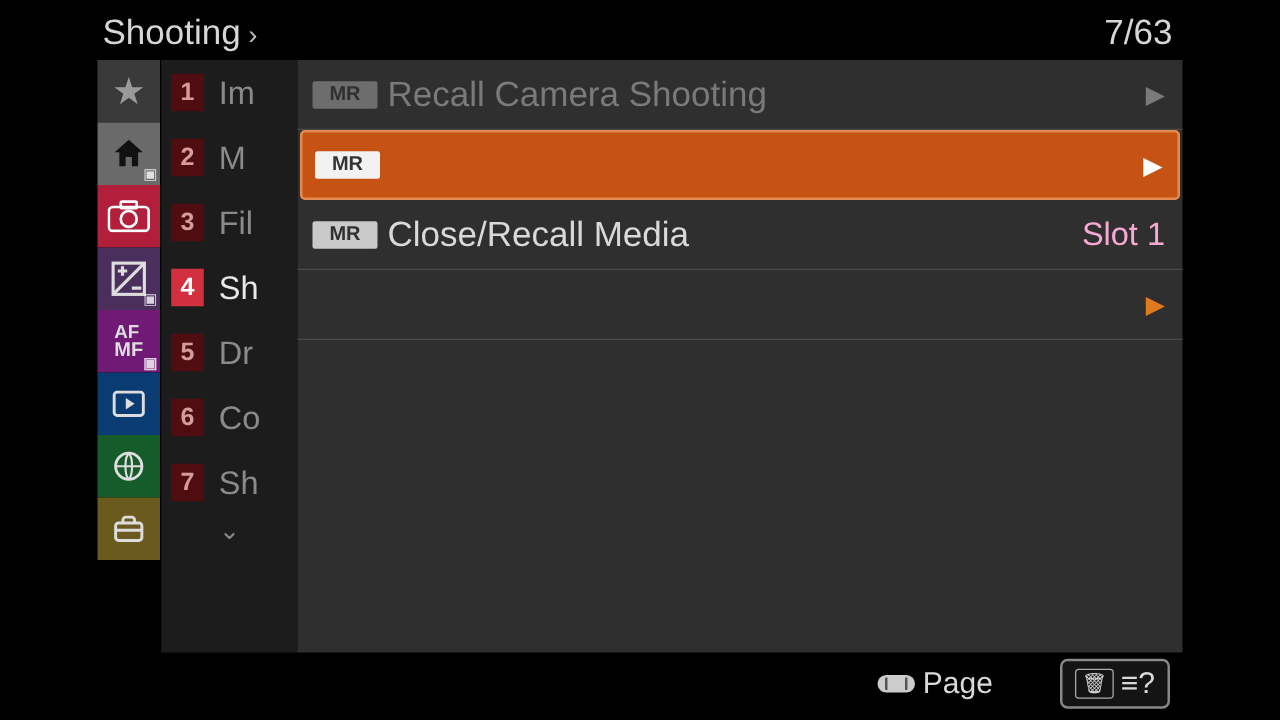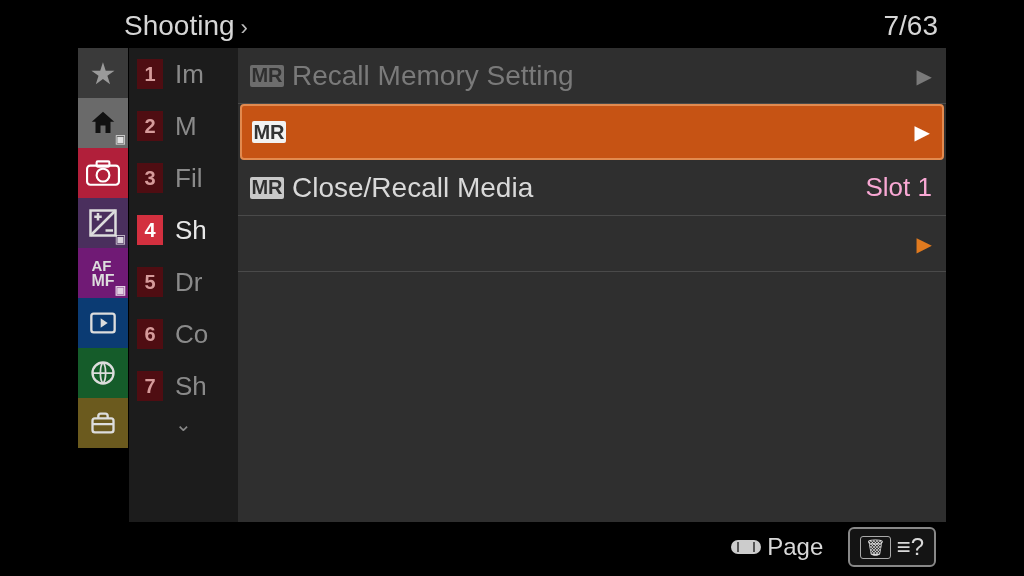--- a/index.html
+++ b/index.html
@@ -1,18 +1,18 @@
 <!DOCTYPE html>
 <html><head>
 <meta charset="utf-8">
 <style>
   * { box-sizing: border-box; margin: 0; padding: 0; }
   html, body { width: 1024px; height: 576px; background: #000; font-family: Arial, Helvetica, sans-serif; overflow: hidden; }
   .screen { position: absolute; left: 78px; top: 4px; width: 868px; height: 568px; background: #000; color: #ddd; }
-  .breadcrumb { height: 44px; display: flex; align-items: center; justify-content: space-between; padding: 0 8px 0 4px; font-size: 28px; color: #d6d6d6; margin-left: 42px; }
+  .breadcrumb { height: 44px; display: flex; align-items: center; justify-content: space-between; padding: 0 8px 0 4px; font-size: 28px; color: #d6d6d6; }
   .breadcrumb .path { display: flex; align-items: baseline; gap: 6px; }
   .breadcrumb .sep { font-size: 22px; color: #bbb; }
   .body { position: relative; height: 474px; display: flex; }
   
   .rail { width: 50px; display: flex; flex-direction: column; }
   .rail .tab { width: 50px; height: 50px; display: flex; align-items: center; justify-content: center; position: relative; }
   .tab.star { background: #3a3a3a; color: #9a9a9a; font-size: 30px; }
   .tab.home { background: #6a6a6a; color: #111; }
   .tab.home svg { width: 30px; height: 30px; }
   .tab.camera { background: #b11f3a; color: #fff; }
@@ -28,31 +28,31 @@
   .numrow { height: 52px; display: flex; align-items: center; padding-left: 8px; gap: 12px; color: #8a8a8a; font-size: 26px; overflow: hidden; white-space: nowrap; }
   .numrow .num { width: 26px; height: 30px; background: #4f0d12; color: #d69b9b; font-size: 20px; display: flex; align-items: center; justify-content: center; font-weight: bold; }
   .numrow.active .num { background: #d3303f; color: #fff; }
   .numrow.active { color: #e8e8e8; }
   .numcol .chev-down { text-align: center; color: #888; font-size: 20px; height: 22px; }
   
   .panel { flex: 1; background: #2f2f2f; display: flex; flex-direction: column; }
   .item { height: 56px; display: flex; align-items: center; padding: 0 14px 0 12px; font-size: 28px; color: #d9d9d9; border-bottom: 1px solid #4a4a4a; position: relative; }
   .item.disabled { color: #7a7a7a; }
   .item.selected { background: #c65314; color: #fff; border: 2px solid #e28a4f; border-radius: 4px; margin: 0 2px; padding: 0 12px 0 10px; }
-  .item .mrbadge { display: inline-flex; align-items: center; justify-content: center; width: 34px; height: 22px; font-size: 20px; font-weight: bold; margin-right: 8px; border-radius: 2px; }
+  .item .mrbadge { display: inline-flex; align-items: center; justify-content: center; width: 52px; height: 22px; font-size: 16px; font-weight: bold; margin-right: 8px; border-radius: 2px; }
   .item.disabled .mrbadge { background: #6d6d6d; color: #2f2f2f; }
   .item.selected .mrbadge { background: #f2f2f2; color: #333; }
   .item .mrbadge.normal { background: #c9c9c9; color: #2f2f2f; }
   .item .arrow { margin-left: auto; font-size: 20px; }
   .item .arrow.orange { color: #e07a1f; }
   .item .value { margin-left: auto; color: #f9a8d4; font-size: 26px; }
   .panel .spacer { flex: 1; }
   
   .footer { height: 50px; display: flex; align-items: center; justify-content: flex-end; gap: 18px; padding-right: 10px; font-size: 24px; color: #d9d9d9; }
-  .footer .pagehint { display: flex; align-items: center; gap: 6px; margin-right: 7px; }
+  .footer .pagehint { display: flex; align-items: center; gap: 6px; margin-right: 36px; }
   .footer .btn { border: 2px solid #888; border-radius: 6px; height: 40px; display: flex; align-items: center; padding: 0 10px; gap: 6px; background: #141414; }
   .footer .iconbox { border: 1px solid #aaa; border-radius: 3px; padding: 1px 4px; font-size: 16px; display: inline-flex; align-items: center; }
   .wheel { width: 30px; height: 14px; background: #ccc; border-radius: 7px; position: relative; }
   .wheel::before, .wheel::after { content:''; position:absolute; top:2px; width:2px; height:10px; background:#555; }
   .wheel::before { left:6px; } .wheel::after { right:6px; }
 </style>
 </head>
 <body>
 
 <div class="screen">
@@ -146,21 +146,21 @@
       <div class="numrow">
           <span class="num">7</span>
           <span>Sh</span>
         </div>
       <div class="chev-down">⌄</div>
     </div>
 
     <div class="panel">
       <div class="item disabled">
         <span class="mrbadge">MR</span>
-        <span>Recall Memory Setting</span>
+        <span>Recall Camera Shooting</span>
         <span class="arrow">▶</span>
       </div>
       <div class="item selected">
         <span class="mrbadge">MR</span>
         <span class="arrow">▶</span>
       </div>
       <div class="item">
         <span class="mrbadge normal">MR</span>
         <span>Close/Recall Media</span>
         <span class="value">Slot 1</span>

